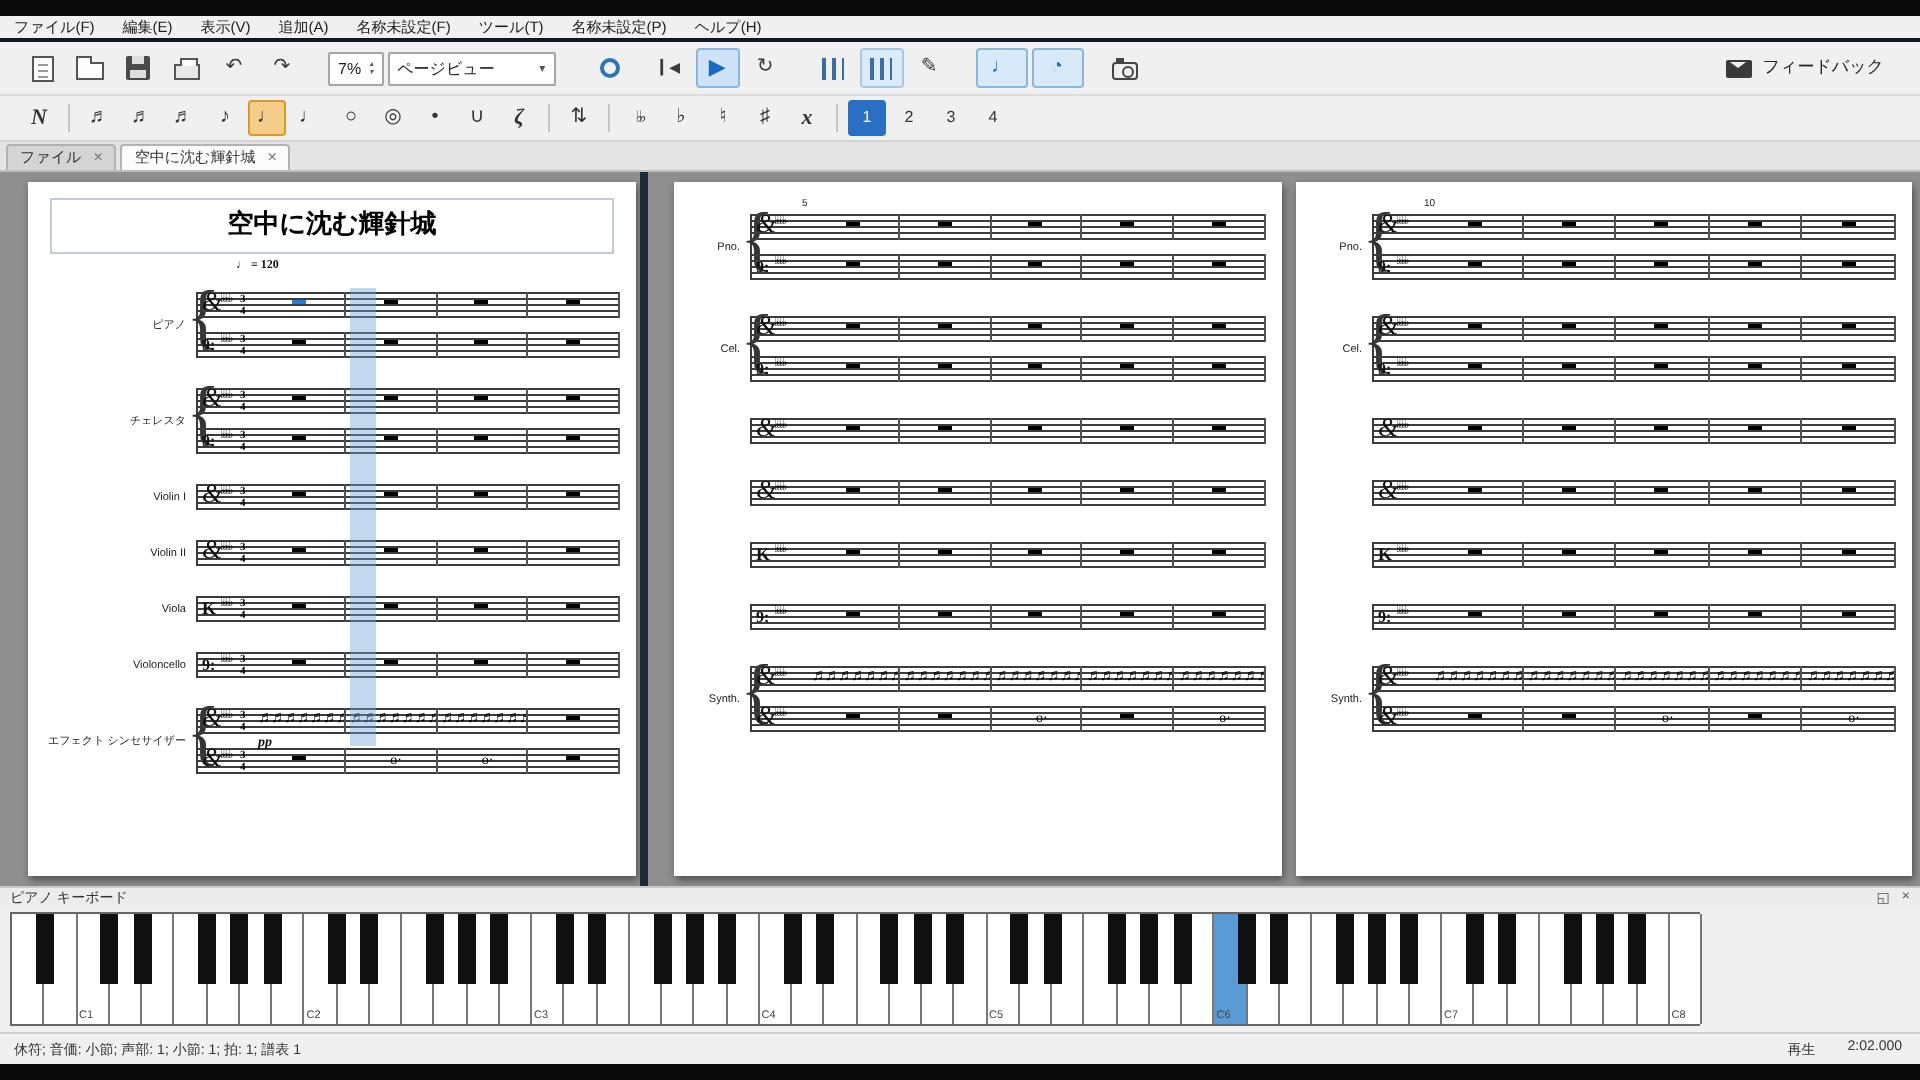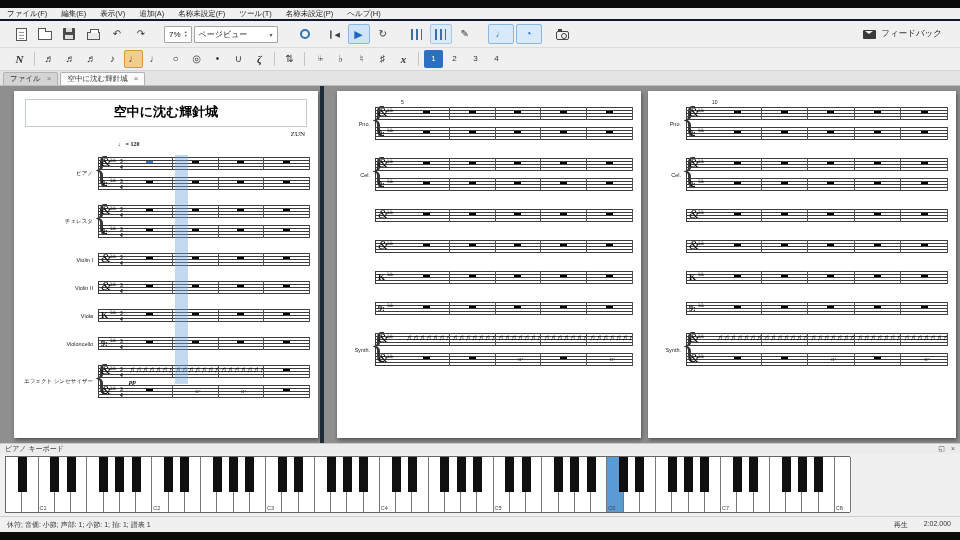--- a/index.html
+++ b/index.html
@@ -277,21 +277,20 @@
         <span class="tlabel">空中に沈む輝針城</span>
         <span class="tclose">×</span>
       </div>
     </div>
   <div class="score">
     <div class="page-divider"></div>
   <div class="page" style="left: 14px; width: 304px;">
         <div class="title-frame">
           <div class="score-title">空中に沈む輝針城</div>
         </div>
-        <div class="composer">ZUN</div>
         <div class="tempo">♩ = 120</div>
         <div class="systems">
           <div class="system grand">
             <div class="syslabel" style="width: 76px;">ピアノ</div>
             <div class="staves">
               <div class="staff">
                 <span class="clef clef-treble">&amp;</span>
                 <span class="keysig">♭♭♭♭</span>
                 <span class="timesig">
                   <i>3</i>

